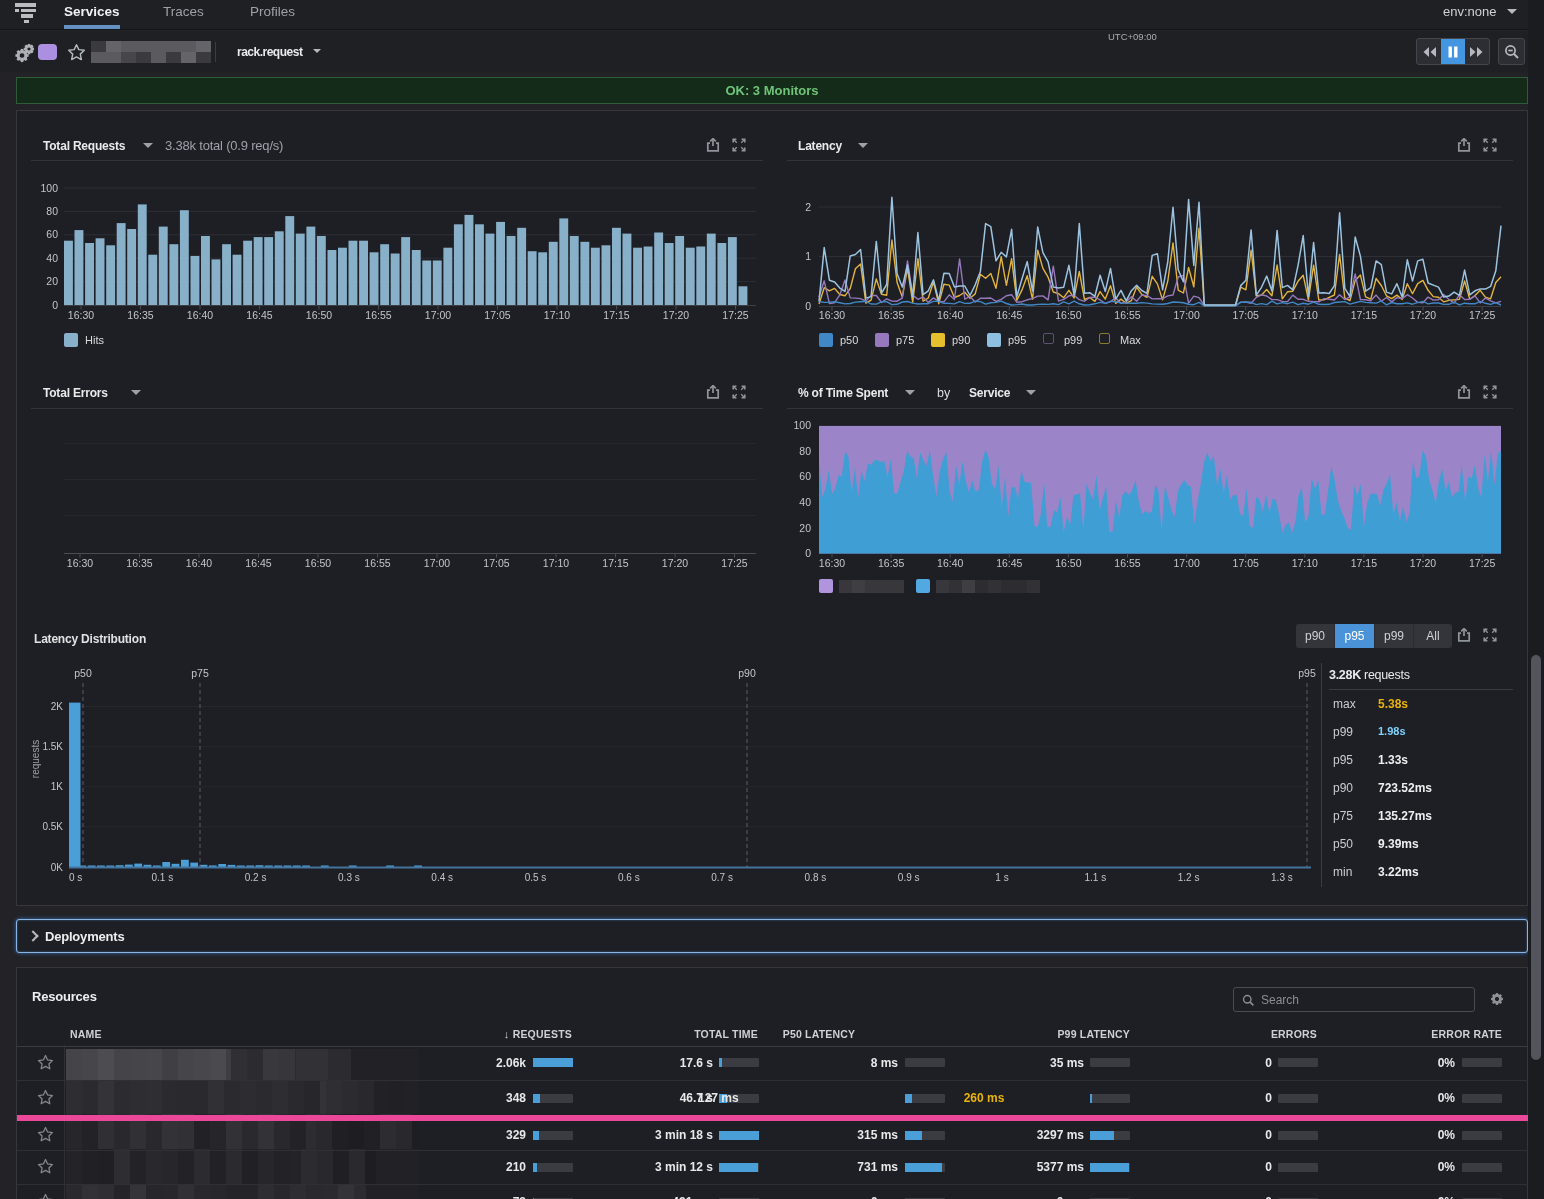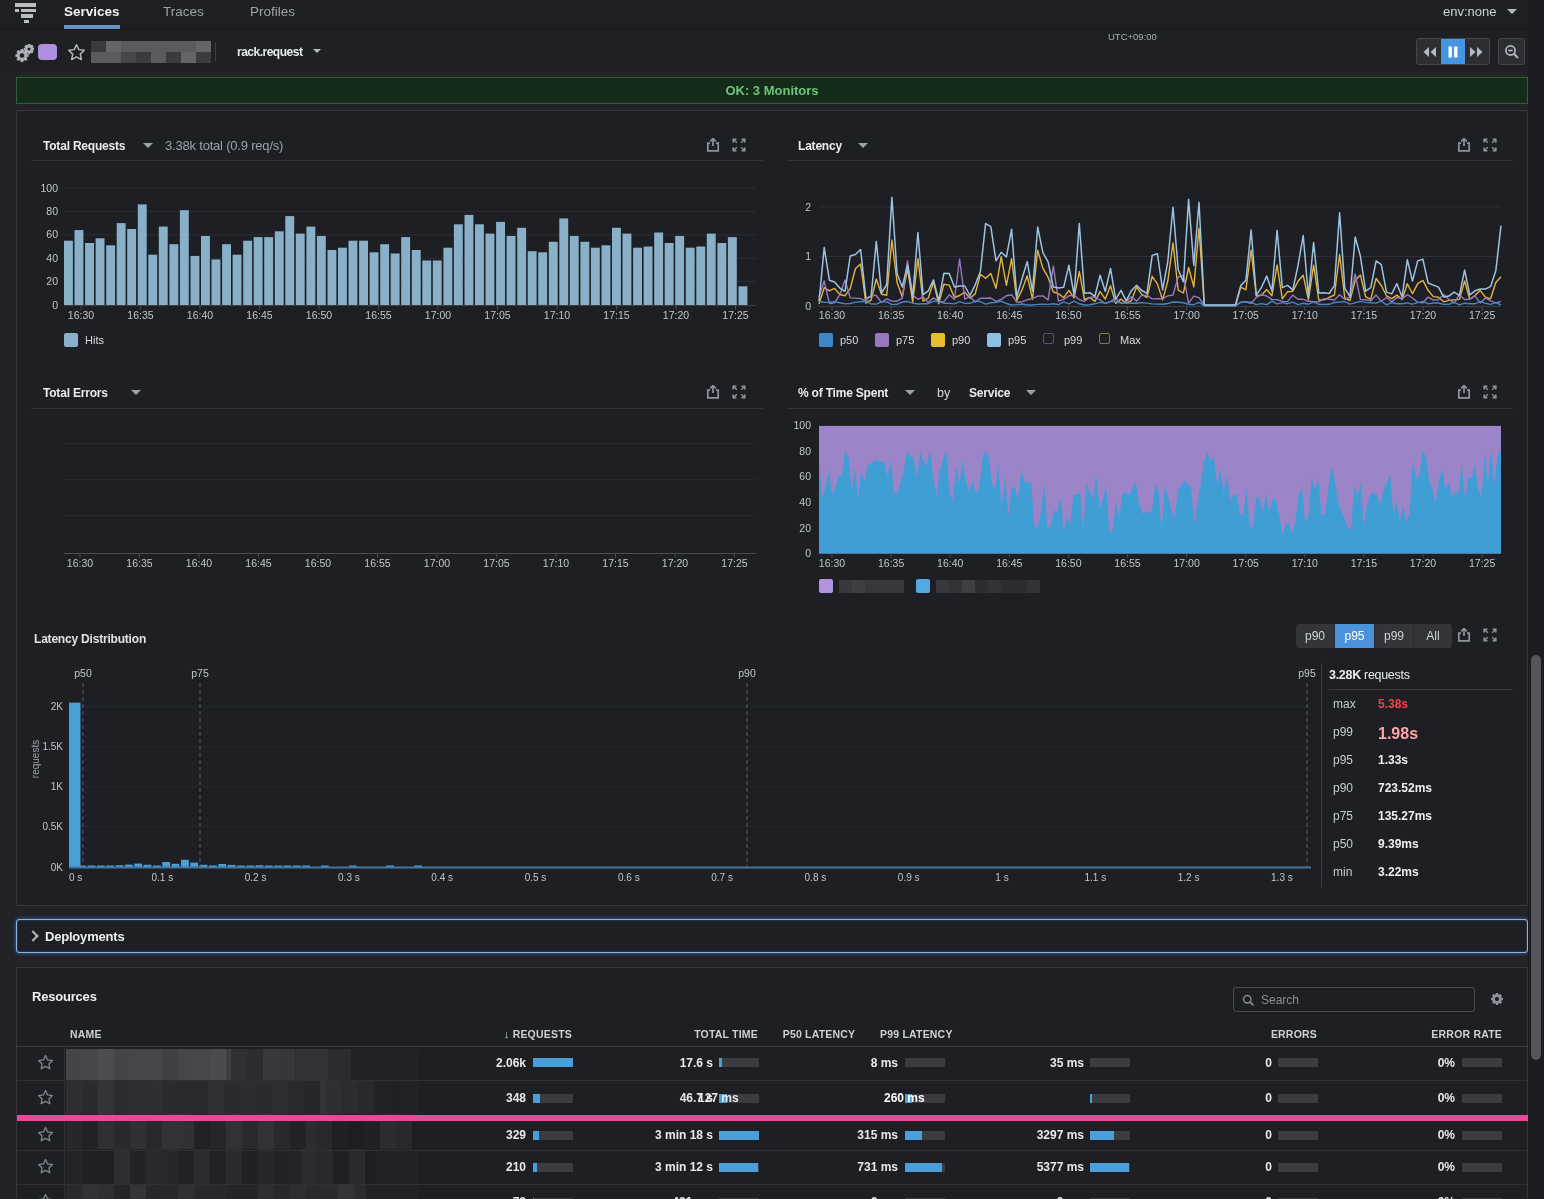--- a/index.html
+++ b/index.html
@@ -549,23 +549,23 @@
           <path d="M12.5 1.5 L9.2 4.8"></path>
           <path d="M12.5 12.5 L9.2 9.2"></path>
           <path d="M1.5 12.5 L4.8 9.2"></path>
         </g>
       </svg>
     </div>
   <div class="abs" style="left:1304px;top:552px;width:1px;height:224px;background:#3a3c42"></div>
   <span class="abs" style="left:1312px;top:557px;font-size:12.5px;color:#e8eaec;letter-spacing:-0.3px"><b>3.28K</b> requests</span>
   <div class="abs" style="left:1312px;top:578px;width:184px;height:1px;background:#3a3c42"></div>
   <span class="abs" style="left:1316px;top:586px;font-size:12px;color:#c9ccd1">max</span>
-    <span class="abs" style="left:1361px;top:586px;font-size:12px;font-weight:bold;color:#ef4444">5.38s</span>
+    <span class="abs" style="left:1361px;top:586px;font-size:12px;font-weight:bold;color:#eab308">5.38s</span>
     <span class="abs" style="left:1316px;top:614px;font-size:12px;color:#c9ccd1">p99</span>
-    <span class="abs" style="left:1361px;top:614px;font-size:16px;font-weight:bold;color:#fca5a5">1.98s</span>
+    <span class="abs" style="left:1361px;top:614px;font-size:11px;font-weight:bold;color:#7dd3fc">1.98s</span>
     <span class="abs" style="left:1316px;top:642px;font-size:12px;color:#c9ccd1">p95</span>
     <span class="abs" style="left:1361px;top:642px;font-size:12px;font-weight:bold;color:#eceef0">1.33s</span>
     <span class="abs" style="left:1316px;top:670px;font-size:12px;color:#c9ccd1">p90</span>
     <span class="abs" style="left:1361px;top:670px;font-size:12px;font-weight:bold;color:#eceef0">723.52ms</span>
     <span class="abs" style="left:1316px;top:698px;font-size:12px;color:#c9ccd1">p75</span>
     <span class="abs" style="left:1361px;top:698px;font-size:12px;font-weight:bold;color:#eceef0">135.27ms</span>
     <span class="abs" style="left:1316px;top:726px;font-size:12px;color:#c9ccd1">p50</span>
     <span class="abs" style="left:1361px;top:726px;font-size:12px;font-weight:bold;color:#eceef0">9.39ms</span>
     <span class="abs" style="left:1316px;top:754px;font-size:12px;color:#c9ccd1">min</span>
     <span class="abs" style="left:1361px;top:754px;font-size:12px;font-weight:bold;color:#eceef0">3.22ms</span>
@@ -599,21 +599,21 @@
         <line x1="9.6" y1="6.4" x2="12.8" y2="3.2" stroke="#8e9298" stroke-width="2.6"></line>
         <circle cx="8" cy="8" r="4.6" fill="none" stroke="#8e9298" stroke-width="2"></circle>
         <circle cx="8" cy="8" r="1.6099999999999999" fill="#1e1f24"></circle>
       </svg>
     </div>
   <div class="abs" style="left:0;top:60px;width:1512px;height:14px">
       <span class="abs hd" style="left:53px;top:0">NAME</span>
       <span class="abs hd" style="left:305px;top:0;width:250px;text-align:right"><span style="font-size:11px">↓</span> REQUESTS</span>
       <span class="abs hd" style="left:491px;top:0;width:250px;text-align:right">TOTAL TIME</span>
       <span class="abs hd" style="left:677px;top:0;width:250px;text-align:center">P50 LATENCY</span>
-      <span class="abs hd" style="left:863px;top:0;width:250px;text-align:left">P99 LATENCY</span>
+      <span class="abs hd" style="left:863px;top:0;width:250px;text-align:right">P99 LATENCY</span>
       <span class="abs hd" style="left:1050px;top:0;width:250px;text-align:right">ERRORS</span>
       <span class="abs hd" style="left:1235px;top:0;width:250px;text-align:right">ERROR RATE</span>
     </div>
   <div class="abs" style="left:0;top:77.5px;width:1512px;height:1px;background:#3a3c42"></div>
   <div class="abs" style="left:47px;top:77px;width:1px;height:156px;background:#2e3036"></div>
   <svg class="abs" style="left:49px;top:81px" width="352" height="150" viewBox="0 0 352 150">
       <rect x="0" y="0" width="352" height="152" fill="#222226"></rect>
       <rect x="0" y="0" width="16" height="31" fill="rgb(69,69,73)"></rect>
       <rect x="16" y="0" width="16" height="31" fill="rgb(71,71,75)"></rect>
       <rect x="32" y="0" width="16" height="31" fill="rgb(77,77,81)"></rect>
@@ -753,21 +753,21 @@
         <span class="abs" style="left:0;top:0;width:7px;height:9px;background:#4a9fd8"></span>
       </span>
       <span class="abs" style="left:496px;top:50%;margin-top:-7px;width:200px;text-align:right;font-size:12px;color:#e6e8ea;font-weight:bold">46.7 s</span>
       <span class="abs" style="left:702px;top:50%;margin-top:-4.5px;width:40px;height:9px;background:#3a3c42;border-radius:1px">
         <span class="abs" style="left:0;top:0;width:8px;height:9px;background:#4a9fd8"></span>
       </span>
       <span class="abs" style="left:681px;top:50%;margin-top:-7px;width:200px;text-align:left;font-size:12px;color:#e6e8ea;font-weight:bold">127 ms</span>
       <span class="abs" style="left:888px;top:50%;margin-top:-4.5px;width:40px;height:9px;background:#3a3c42;border-radius:1px">
         <span class="abs" style="left:0;top:0;width:7px;height:9px;background:#4a9fd8"></span>
       </span>
-      <span class="abs" style="left:867px;top:50%;margin-top:-7px;width:200px;text-align:left;font-size:12px;color:#ffffff;font-weight:bold">260 ms</span>
+      <span class="abs" style="left:867px;top:50%;margin-top:-7px;width:200px;text-align:center;font-size:12px;color:#eab308;font-weight:bold">260 ms</span>
       <span class="abs" style="left:1073px;top:50%;margin-top:-4.5px;width:40px;height:9px;background:#3a3c42;border-radius:1px">
         <span class="abs" style="left:0;top:0;width:2px;height:9px;background:#4a9fd8"></span>
       </span>
       <span class="abs" style="left:1055px;top:50%;margin-top:-7px;width:200px;text-align:right;font-size:12px;color:#e6e8ea;font-weight:bold">0</span>
       <span class="abs" style="left:1261px;top:50%;margin-top:-4.5px;width:40px;height:9px;background:#3a3c42;border-radius:1px"></span>
       <span class="abs" style="left:1238px;top:50%;margin-top:-7px;width:200px;text-align:right;font-size:12px;color:#e6e8ea;font-weight:bold">0%</span>
       <span class="abs" style="left:1445px;top:50%;margin-top:-4.5px;width:40px;height:9px;background:#3a3c42;border-radius:1px"></span>
     </div>
     <div class="abs" style="left:0;top:146.9px;width:1512px;height:34.7px;border-top:6px solid #ec4899;">
       <div class="abs" style="left:20px;top:50%;margin-top:-9px">

